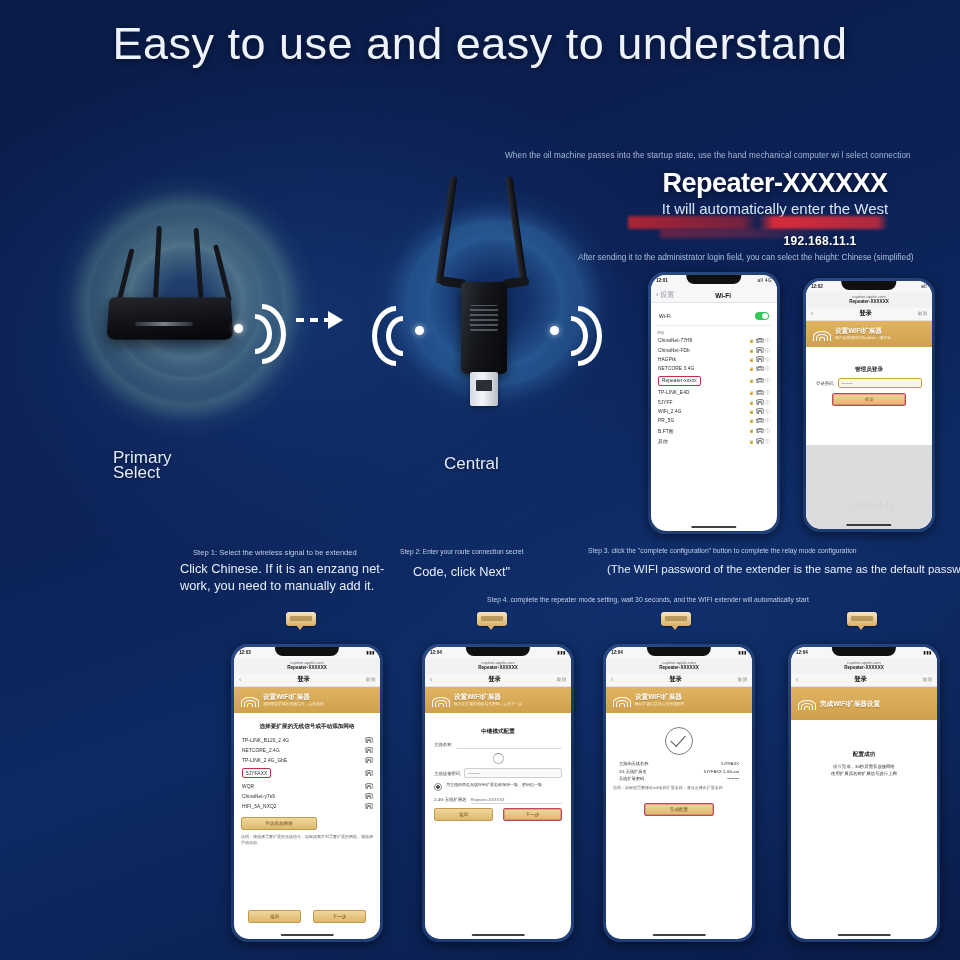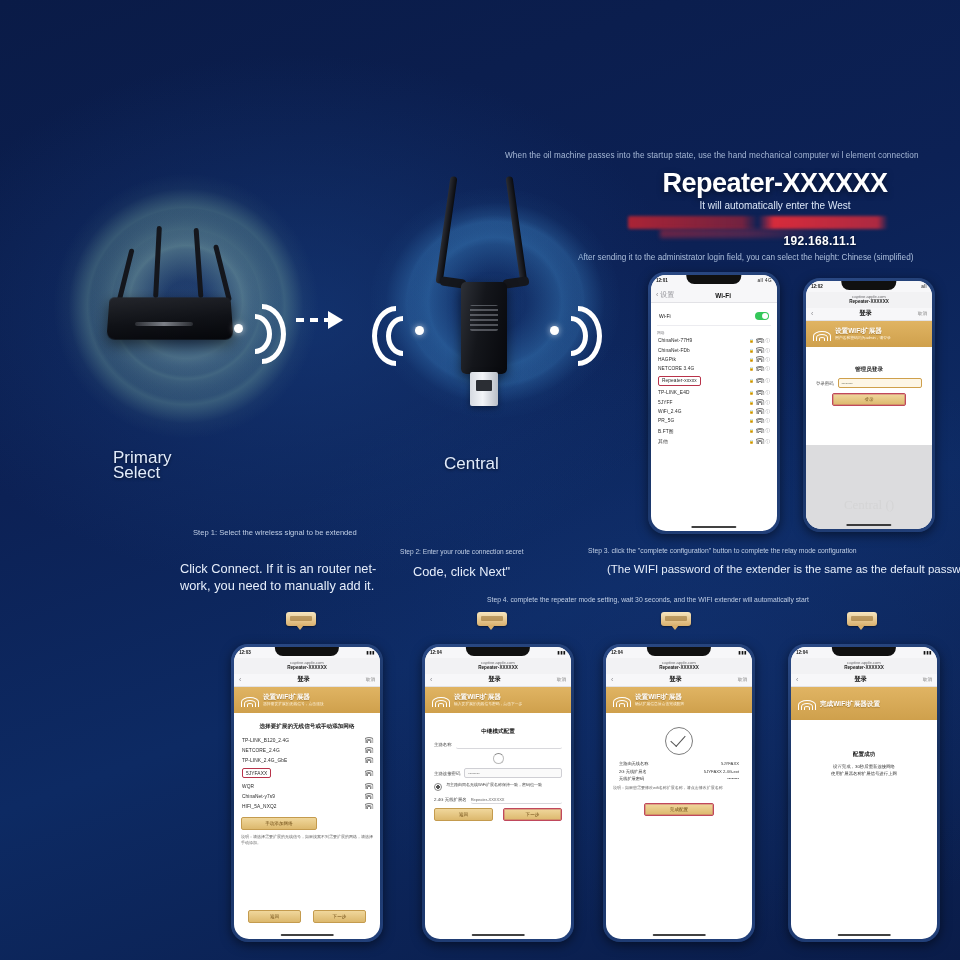--- a/index.html
+++ b/index.html
@@ -33,21 +33,21 @@
     color:#b9cbe6;font-size:8.2px;letter-spacing:.1px;white-space:nowrap;
     opacity:.88;
   }
   .repeater-name{
     position:absolute;left:610px;top:168px;width:330px;text-align:center;
     color:#fff;font-size:27px;font-weight:600;letter-spacing:-.5px;
     text-shadow:0 2px 6px rgba(0,0,0,.5);
   }
   .repeater-sub{
     position:absolute;left:610px;top:200px;width:330px;text-align:center;
-    color:#dbe6f7;font-size:10px;
+    color:#dbe6f7;font-size:15px;
   }
   .red-blur{
     position:absolute;left:628px;top:216px;width:260px;height:13px;
     background:
       linear-gradient(90deg,rgba(198,36,48,.85) 0%,rgba(198,36,48,.55) 44%,rgba(198,36,48,0) 50%,
                       rgba(226,44,58,.95) 56%,rgba(226,44,58,.75) 96%,rgba(226,44,58,0) 100%);
     filter:blur(1.6px);border-radius:2px;
   }
   .red-blur2{
     position:absolute;left:660px;top:229px;width:170px;height:9px;
@@ -141,22 +141,23 @@
   .ctr-txt{font-size:4.4px;color:#333;text-align:center;line-height:7px;}
   .watermark{position:absolute;left:0;right:0;bottom:16px;text-align:center;
     font-size:13px;color:#cfcfcf;font-family:"Liberation Serif",serif;opacity:.55;}
   .grayfoot{position:absolute;left:0;right:0;bottom:0;height:34%;background:#dcdcde;}
 </style>
 </head>
 <body>
 
 <div id="stage">
 
-
-  <div class="info-line-top">When the oil machine passes into the startup state, use the hand mechanical computer wi l element connection</div>
+  <div class="h1">Easy to use and easy to understand</div>
+
+  <div class="info-line-top">When the oil machine passes into the startup state, use the hand mechanical computer wi l select connection</div>
   <div class="repeater-name">Repeater-XXXXXX</div>
   <div class="repeater-sub">It will automatically enter the West</div>
   <div class="red-blur"></div>
   <div class="red-blur2"></div>
   <div class="ip-addr">192.168.11.1</div>
   <div class="info-line-bot">After sending it to the administrator login field, you can select the height: Chinese (simplified)</div>
 
   <div class="halo" style="left:52px;top:172px;width:268px;height:268px;
        background:radial-gradient(circle,rgba(150,200,170,0) 40%,rgba(150,205,175,.30) 52%,rgba(150,205,175,.05) 62%,rgba(0,0,0,0) 70%);"></div>
   <div class="halo" style="left:84px;top:202px;width:204px;height:204px;
@@ -426,22 +427,22 @@
           <span class="field-in tan" style="display:flex;align-items:center;padding:0 3px;font-size:4px;color:#998">••••••••</span>
         </div>
         <div class="btn-tan sel" style="margin:5px 16px 0;">登录</div>
       </div>
       <div class="grayfoot"></div>
       <div class="watermark">Central ()</div>
       <div class="homebar"></div>
     </div>
   </div>
 
-  <div class="cap-small" style="left:193px;top:528px;">Step 1: Select the wireless signal to be extended</div>
-  <div class="cap-big" style="left:180px;top:560px;width:215px;white-space:pre-line;">Click Connect. If it is an router net-
+  <div class="cap-small" style="left:193px;top:548px;">Step 1: Select the wireless signal to be extended</div>
+  <div class="cap-big" style="left:180px;top:560px;width:215px;white-space:pre-line;">Click Chinese. If it is an enzang net-
 work, you need to manually add it.</div>
 
   <div class="cap-small" style="left:400px;top:548px;font-size:6.6px;">Step 2: Enter your route connection secret</div>
   <div class="cap-big" style="left:413px;top:563px;width:180px;">Code, click Next"</div>
 
   <div class="cap-small" style="left:588px;top:547px;font-size:6.8px;">Step 3. click the "complete configuration" button to complete the relay mode configuration</div>
   <div class="cap-big" style="left:607px;top:561px;width:350px;font-size:11.5px;white-space:nowrap;">(The WIFI password of the extender is the same as the default password of the router</div>
 
   <div class="cap-small" style="left:487px;top:596px;font-size:6.8px;">Step 4. complete the repeater mode setting, wait 30 seconds, and the WIFI extender will automatically start</div>
 

